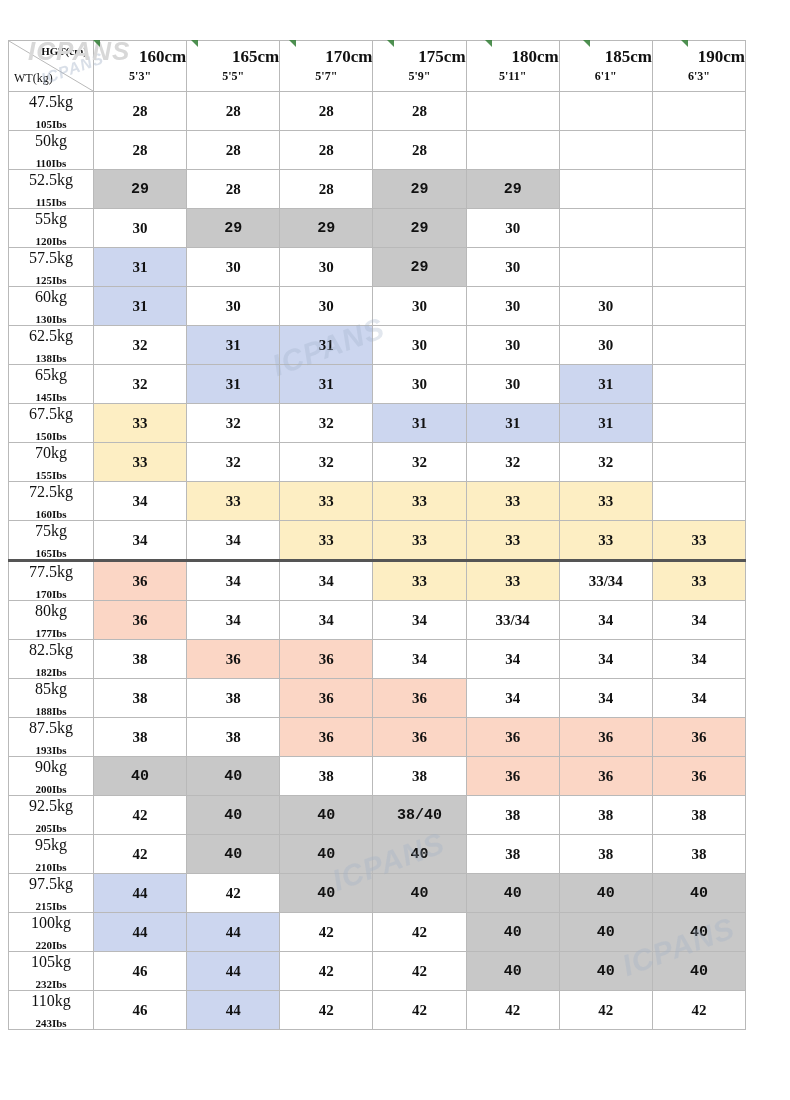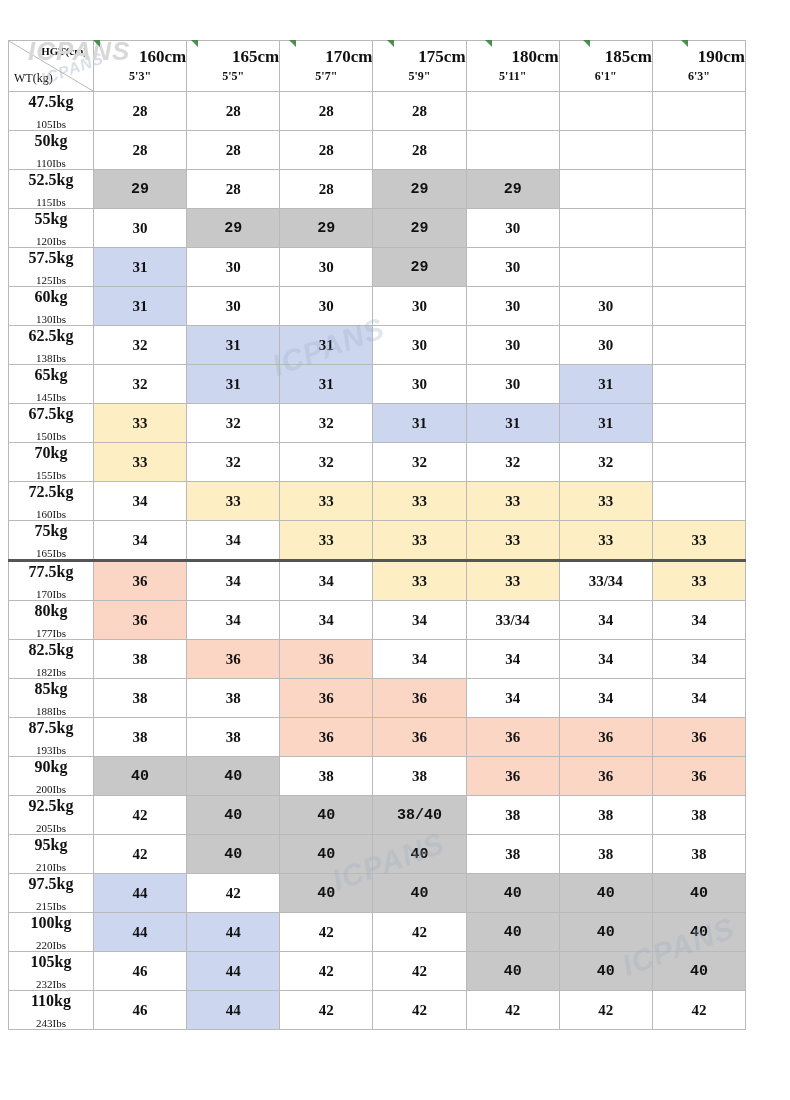--- a/index.html
+++ b/index.html
@@ -87,30 +87,30 @@
     position: relative;
     background: #ffffff;
   }
   td.wt-cell .kg {
     position: absolute;
     top: 1px;
     left: 0;
     right: 0;
     text-align: center;
     font-size: 16px;
-    font-weight: bold;
+    font-weight: normal;
   }
   td.wt-cell .lbs {
     position: absolute;
     bottom: 0px;
     left: 0;
     right: 0;
     text-align: center;
     font-size: 11px;
-    font-weight: normal;
+    font-weight: bold;
     margin-top: 40px;
   }
   td.val {
     height: 38px;
     font-size: 15px;
     font-weight: bold;
   }
   
   .c-white { background: #ffffff; }
   .c-grey  { background: #c8c8c8; font-family: Liberation Mono, monospace; }

